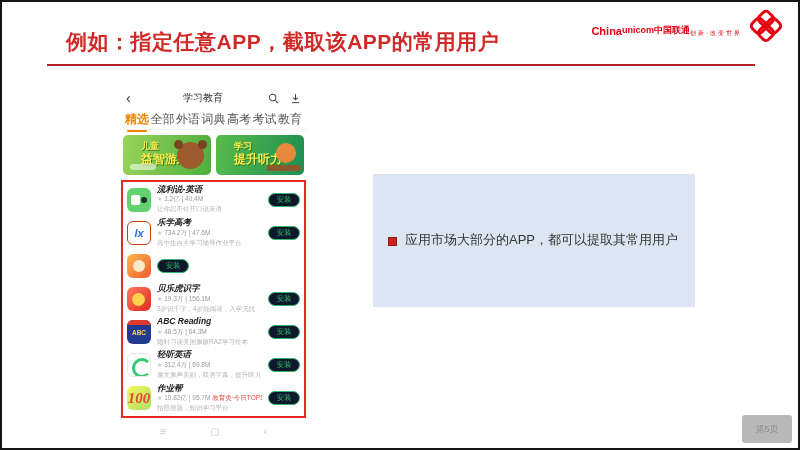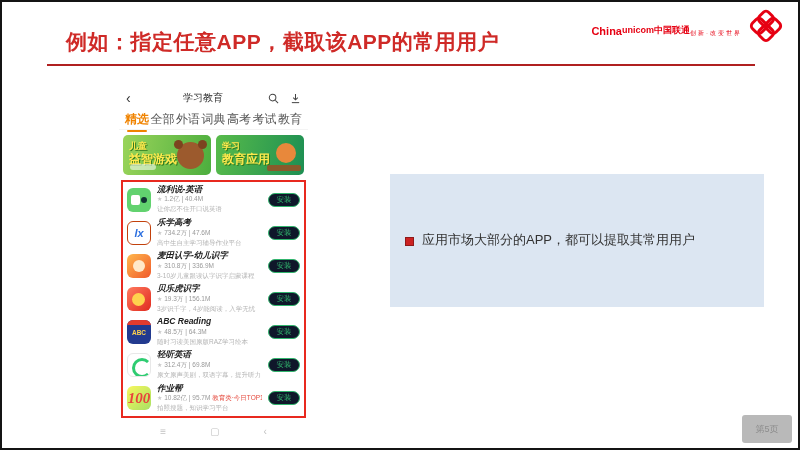--- a/index.html
+++ b/index.html
@@ -27,21 +27,21 @@
 
   .p-tabs { display:flex; align-items:center; height:20px; padding:0 6px; justify-content:space-between; border-bottom:1px solid #f4f4f4; }
   .p-tab { font-size:12px; color:#555; position:relative; }
   .p-tab.active { color:#f08300; font-weight:bold; }
   .p-tab.active::after { content:""; position:absolute; left:10%; right:10%; bottom:-4px; height:2px; background:#f08300; border-radius:1px; }
 
   .p-banners { display:flex; gap:5px; padding:5px 4px 3px 4px; }
   .banner { position:relative; width:88px; height:40px; border-radius:5px; overflow:hidden; }
   .banner1 { background:linear-gradient(100deg,#9ad45a 0%,#4cae3e 100%); }
   .banner2 { background:linear-gradient(100deg,#58bb4a 0%,#1d8f53 100%); }
-  .b-text { position:absolute; left:6px; top:6px; color:#ffe94d; font-weight:bold; line-height:1.2; text-shadow:1px 1px 0 #2f7a1e; }
+  .b-text { position:absolute; left:18px; top:6px; color:#ffe94d; font-weight:bold; line-height:1.2; text-shadow:1px 1px 0 #2f7a1e; }
   .b-line1 { font-size:9px; display:block; }
   .b-line2 { font-size:12px; display:block; }
   .b-pill { position:absolute; left:7px; bottom:5px; width:26px; height:6px; border-radius:3px; background:rgba(255,255,255,0.55); }
   .bear { position:absolute; right:7px; top:7px; width:27px; height:27px; background:#9c5a2d; border-radius:50%; }
   .bear::before { content:""; position:absolute; left:-3px; top:-2px; width:9px; height:9px; background:#7c431f; border-radius:50%; }
   .bear::after { content:""; position:absolute; right:-3px; top:-2px; width:9px; height:9px; background:#7c431f; border-radius:50%; }
   .squirrel { position:absolute; right:8px; top:8px; width:20px; height:20px; background:#e8883b; border-radius:50%; }
   .desk { position:absolute; right:3px; bottom:4px; width:34px; height:6px; background:#8a5a2b; border-radius:2px; }
 
   .p-listbox { margin:2px 2px 0 2px; border:2px solid #e8291f; display:flex; flex-direction:column; padding:1px 4px; height:238px; }
@@ -67,21 +67,21 @@
   .a-meta .rating-ic { color:#c9c9c9; font-size:6px; }
   .a-extra { color:#e5493d; }
   .a-desc { font-size:6.5px; color:#b3b3b3; white-space:nowrap; overflow:hidden; text-overflow:ellipsis; }
   .a-install { flex:none; width:32px; height:14px; border:1px solid #31b56d; color:#31b56d; border-radius:8px;
                font-size:7.5px; display:flex; align-items:center; justify-content:center; background:#0f172a; cursor:pointer; }
 
   .p-nav { display:flex; align-items:center; justify-content:center; gap:44px; height:22px; margin-top:3px; color:#c2c2c2; }
   .p-nav span { font-size:10px; line-height:1; }
 
   
-  .callout { position:absolute; left:388px; top:172px; width:374px; height:133px; background:#dce6f2; display:flex; align-items:center; padding:0 10px 0 15px;text-align:right; }
+  .callout { position:absolute; left:371px; top:172px; width:322px; height:133px; background:#dce6f2; display:flex; align-items:center; padding:0 10px 0 15px;text-align:right; }
   .c-bullet { width:9px; height:9px; background:#cc2222; border:1px solid #8f1a1a; flex:none; margin-right:8px; margin-top:1px; }
   .c-text { font-size:13px; color:#333; line-height:1.3; }
 
   
   .page-badge { position:absolute; right:6px; bottom:5px; width:50px; height:28px; background:#b9b9b9; border-radius:3px;
                 color:#8d8d8d; font-size:9px; display:flex; align-items:center; justify-content:center; }
 </style>
 </head>
 <body>
 
@@ -138,21 +138,21 @@
         <span class="b-text">
           <span class="b-line1">儿童</span>
           <span class="b-line2">益智游戏</span>
         </span>
         <span class="b-pill"></span>
         <span class="bear"></span>
       </div>
       <div class="banner banner2">
         <span class="b-text">
           <span class="b-line1">学习</span>
-          <span class="b-line2">教育应用</span>
+          <span class="b-line2">提升听力</span>
         </span>
         <span class="desk"></span>
         <span class="squirrel"></span>
       </div>
     </div>
 
     <div class="p-listbox">
 
       <div class="app-row">
         <span class="a-icon ic0"></span>
@@ -169,25 +169,20 @@
         <span class="a-mid">
           <span class="a-name">乐学高考</span>
           <span class="a-meta"><span class="rating-ic">★</span> <span>734.2万 | 47.6M</span></span>
           <span class="a-desc">高中生自主学习辅导作业平台</span>
         </span>
         <span class="a-install">安装</span>
       </div>
 
       <div class="app-row">
         <span class="a-icon ic2"></span>
-        <span class="a-mid">
-          <span class="a-name">麦田认字-幼儿识字</span>
-          <span class="a-meta"><span class="rating-ic">★</span> <span>310.8万 | 336.9M</span></span>
-          <span class="a-desc">3-10岁儿童跟读认字识字启蒙课程</span>
-        </span>
         <span class="a-install">安装</span>
       </div>
 
       <div class="app-row">
         <span class="a-icon ic3"></span>
         <span class="a-mid">
           <span class="a-name">贝乐虎识字</span>
           <span class="a-meta"><span class="rating-ic">★</span> <span>19.3万 | 156.1M</span></span>
           <span class="a-desc">3岁识千字，4岁能阅读，入学无忧</span>
         </span>

